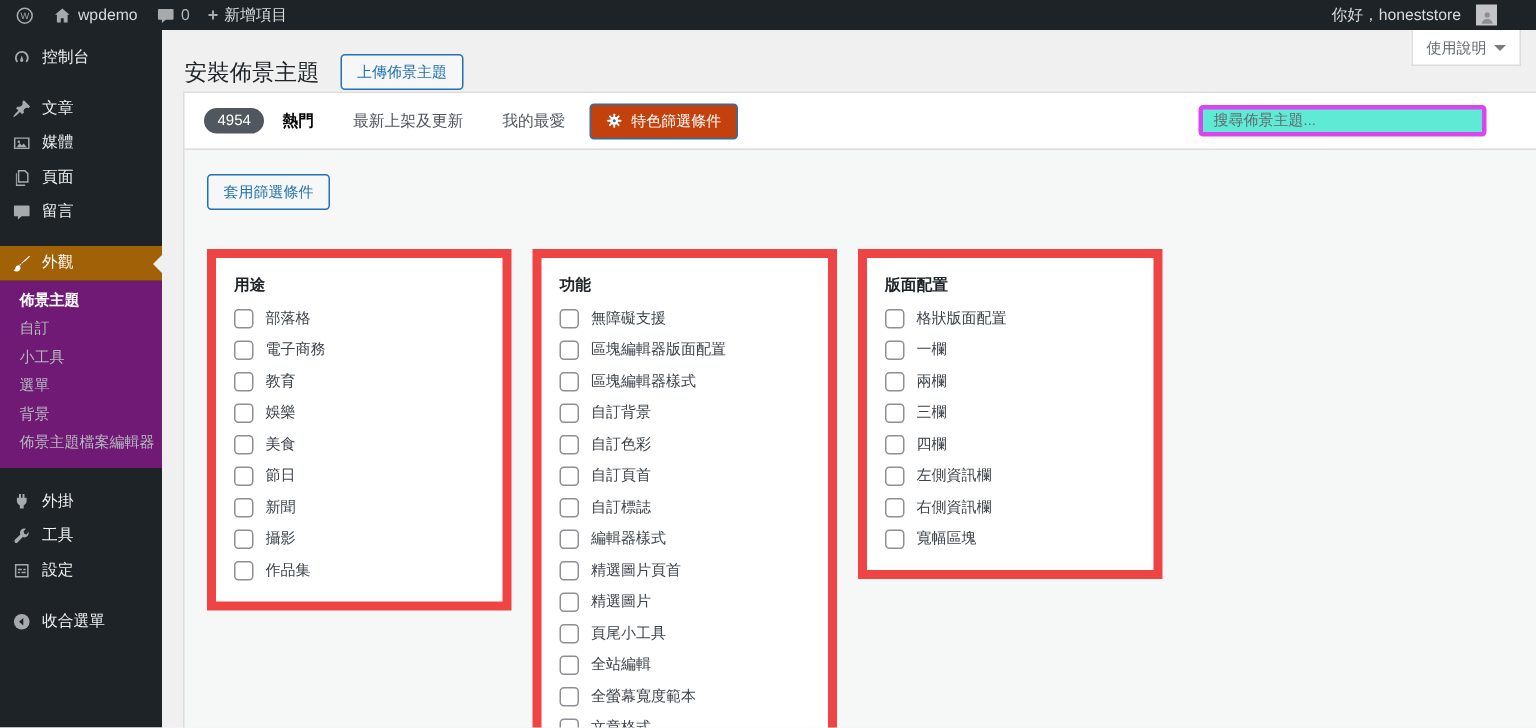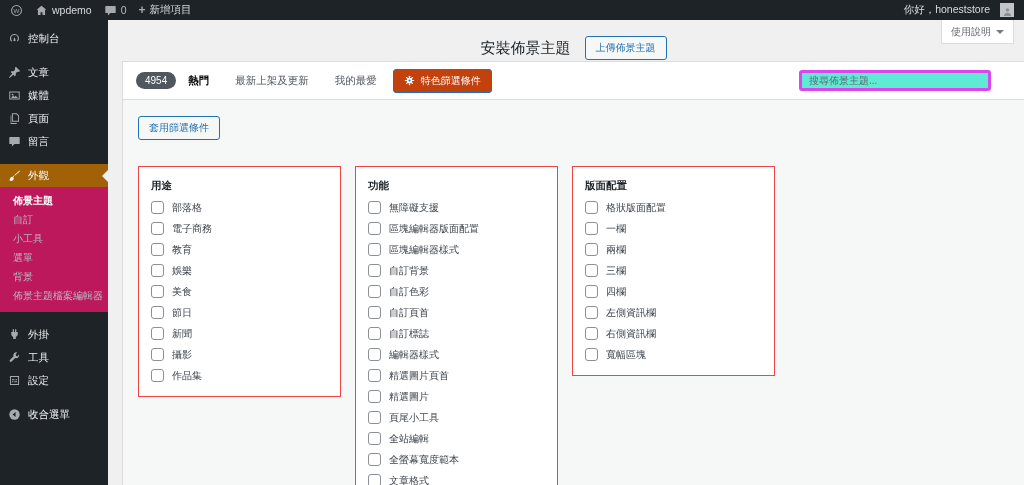--- a/index.html
+++ b/index.html
@@ -37,40 +37,40 @@
     padding:5px 8px; font-size:10.5px; cursor:pointer; line-height:13px;
   }
   .menu-item .mi-icon { width:13px; height:13px; color:#a7aaad; flex:0 0 auto; }
   .menu-item.gap { margin-top:11px; }
   .menu-item.active { background:#a16207; color:#fff; }
   .menu-item.active .mi-icon { color:#fff; }
   .menu-item.active::after {
     content:""; position:absolute; right:0; top:50%; margin-top:-6px;
     border:6px solid transparent; border-right-color:#f0f0f1;
   }
-  .submenu { background:#be185d; padding:4px 0 7px; }
+  .submenu { background:#701a75; padding:4px 0 7px; }
   .submenu-item {
     padding:3px 4px 3px 13px; font-size:10px; color:#b4b9be;
     cursor:pointer; line-height:13px; white-space:nowrap;
   }
   .submenu-item.current { color:#fff; font-weight:bold; }
 
   
   .content { position:absolute; top:20px; left:108px; right:0; bottom:0; background:#f0f0f1; }
 
   .help-btn {
     position:absolute; top:0; right:10px; height:24px;
     background:#fff; border:1px solid #dcdcde; border-top:none;
     color:#646970; font-size:10px; padding:0 9px;
     display:flex; align-items:center; gap:5px; cursor:pointer; z-index:5;
     font-family:inherit;
   }
   .caret-down { width:0; height:0; border:4px solid transparent; border-top-color:#787c82; margin-top:4px; }
 
-  .page-header { display:flex; align-items:center; padding:15px 0 0 15px; height:41px;justify-content:center; }
+  .page-header { display:flex; align-items:center; padding:15px 0 0 15px; height:41px; }
   .page-title { font-size:15px; font-weight:400; color:#1d2327; }
   .btn-outline {
     background:#f6f7f7; border:1px solid #2271b1; color:#2271b1;
     border-radius:3px; font-size:10px; padding:4px 10px; cursor:pointer;
     font-family:inherit; white-space:nowrap;
   }
   .upload-btn { margin-left:14px; }
 
   .wp-filter {
     position:absolute; top:41px; left:14px; right:0; height:39px;
@@ -99,21 +99,21 @@
   .search-input::placeholder { color:#646970; opacity:1; }
 
   .filter-drawer {
     position:absolute; top:80px; left:14px; right:0; bottom:-20px;
     background:#f6f7f7; border-left:1px solid #dcdcde;
     padding:16px 15px 0 15px;
   }
   .apply-btn { display:inline-block; }
   .filter-groups { display:flex; align-items:flex-start; gap:14px; margin-top:26px; }
   .filter-group {
-    width:203px; background:#fff; border:1px solid #ef4444;
+    width:203px; background:#fff; border:6px solid #ef4444;
     padding:12px 12px 14px 12px;
   }
   .fg-title { font-size:10.5px; font-weight:bold; color:#1d2327; margin-bottom:9px; line-height:13px; }
   .filter-option {
     display:flex; align-items:center; gap:8px; margin-top:8px;
     font-size:10px; color:#3c434a; cursor:pointer; line-height:13px;
   }
   .filter-option input[type="checkbox"] {
     appearance:none; -webkit-appearance:none;
     width:13px; height:13px; background:#fff; border:1px solid #8c8f94;
@@ -140,21 +140,21 @@
     <svg class="ab-icon" viewBox="0 0 20 20" fill="currentColor">
       <path d="M3 3h14a1 1 0 0 1 1 1v9a1 1 0 0 1-1 1h-7l-4 3.5V14H3a1 1 0 0 1-1-1V4a1 1 0 0 1 1-1z"></path>
     </svg>
     <span class="ab-count">0</span>
   </span>
   <span class="ab-item">
     <span class="ab-plus">+</span>
     <span>新增項目</span>
   </span>
   <span class="ab-spacer"></span>
-  <span class="ab-item" style="margin-right:0;">
+  <span class="ab-item" style="margin-right:16px;">
     <span>你好，honeststore</span>
     <span class="avatar">
       <svg viewBox="0 0 20 20" fill="currentColor">
         <path d="M10 4a3.2 3.2 0 1 1 0 6.4A3.2 3.2 0 0 1 10 4zm-6.5 14c0-3.6 2.9-5.8 6.5-5.8s6.5 2.2 6.5 5.8z"></path>
       </svg>
     </span>
   </span>
 </div>
 
 <div class="sidebar">

